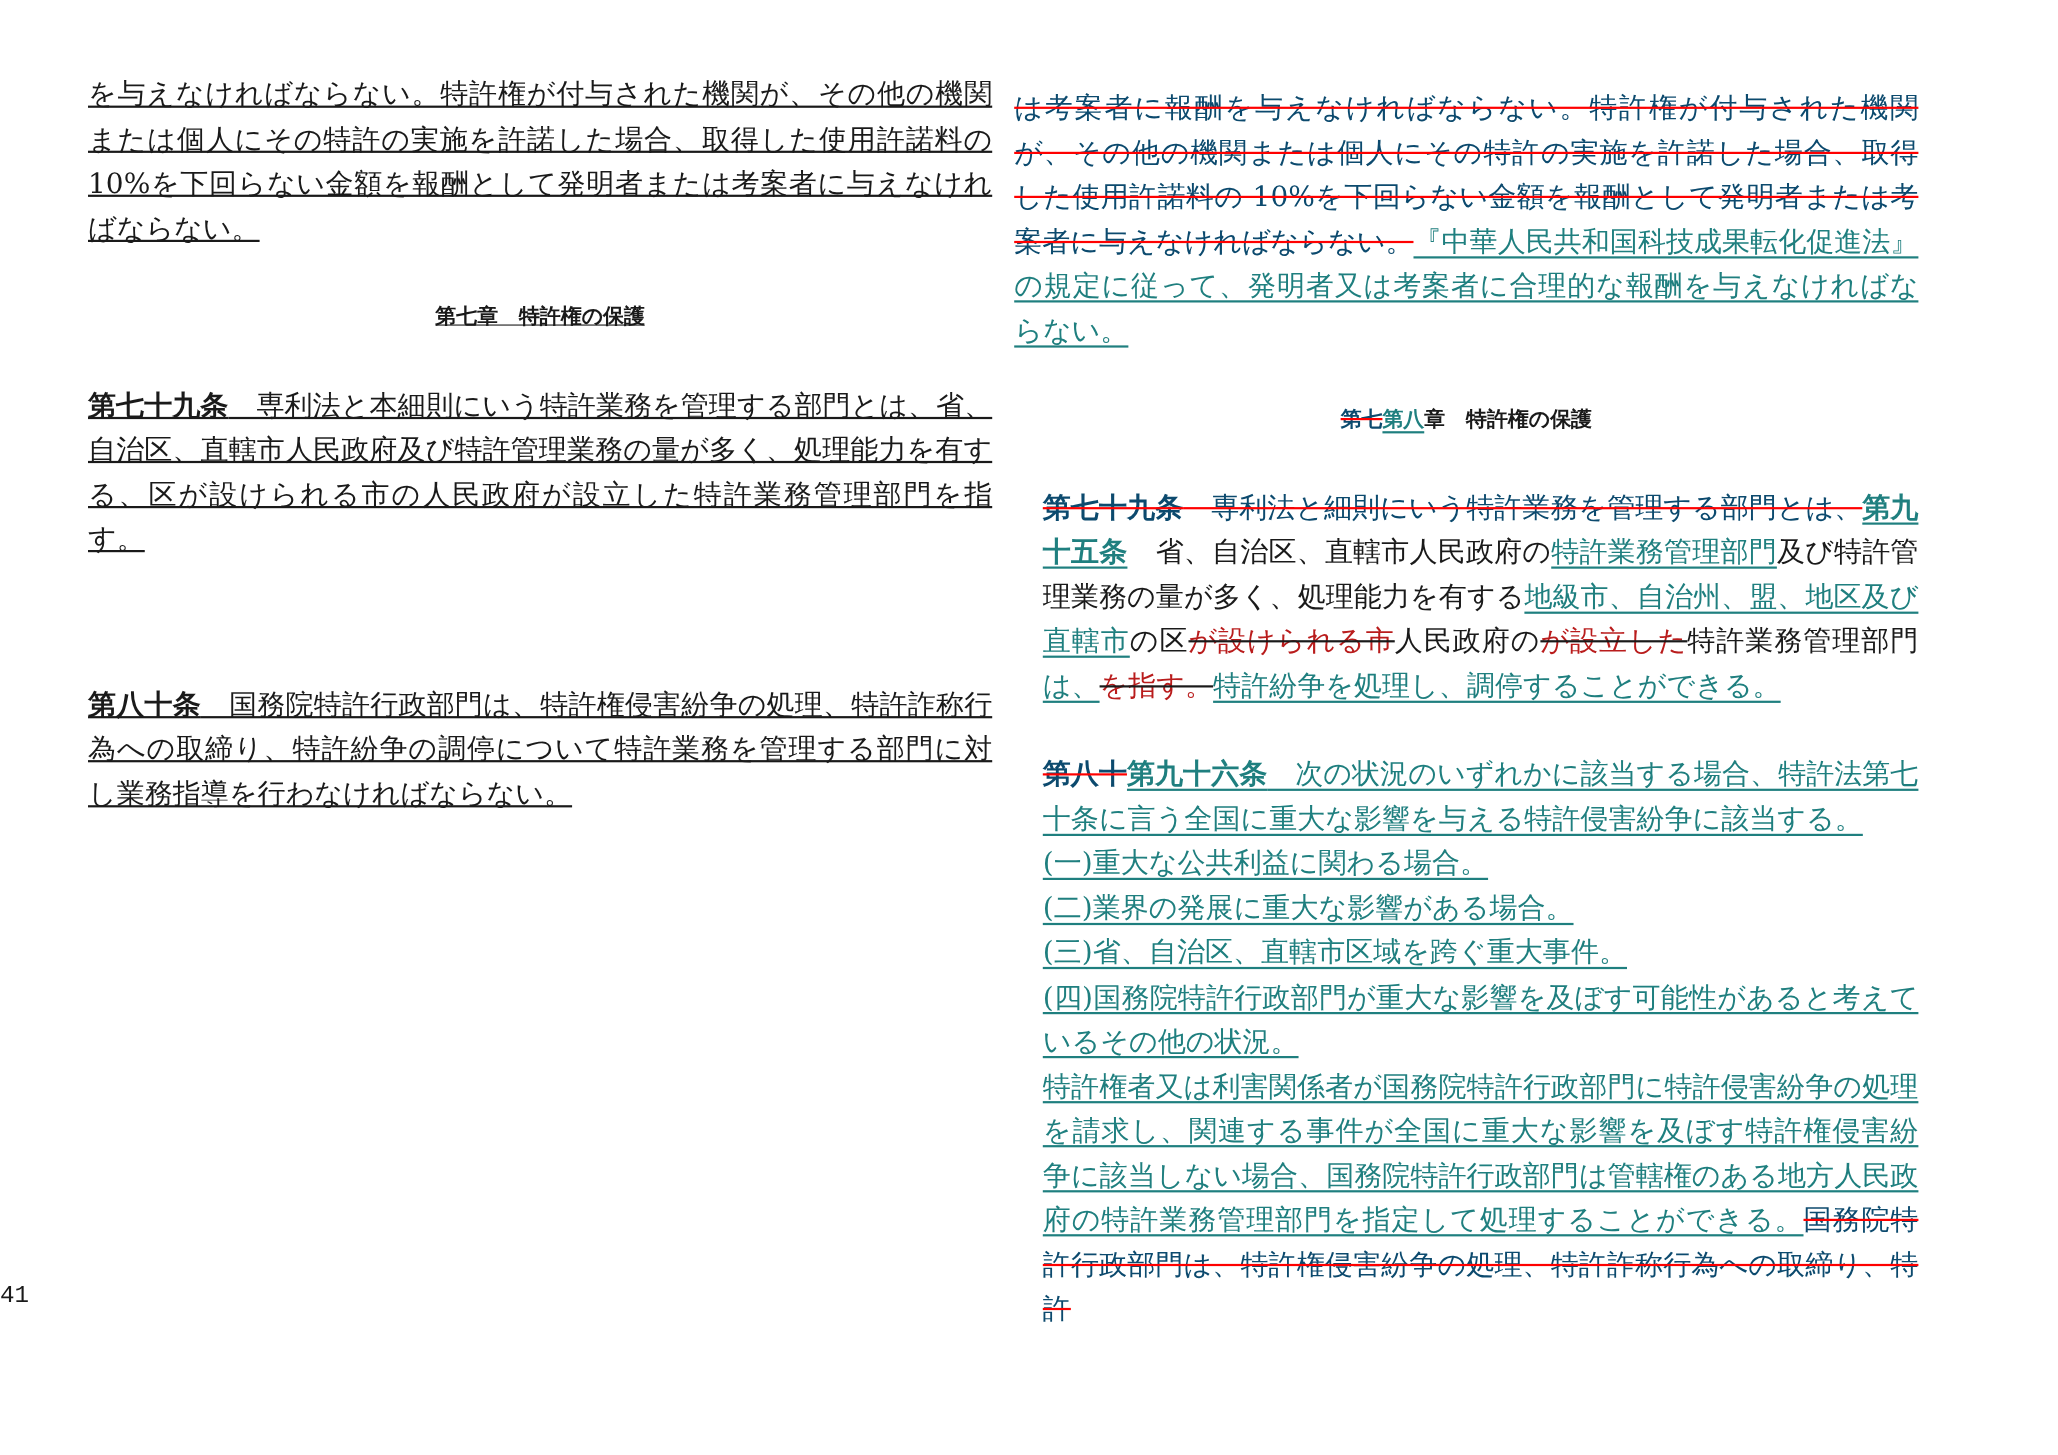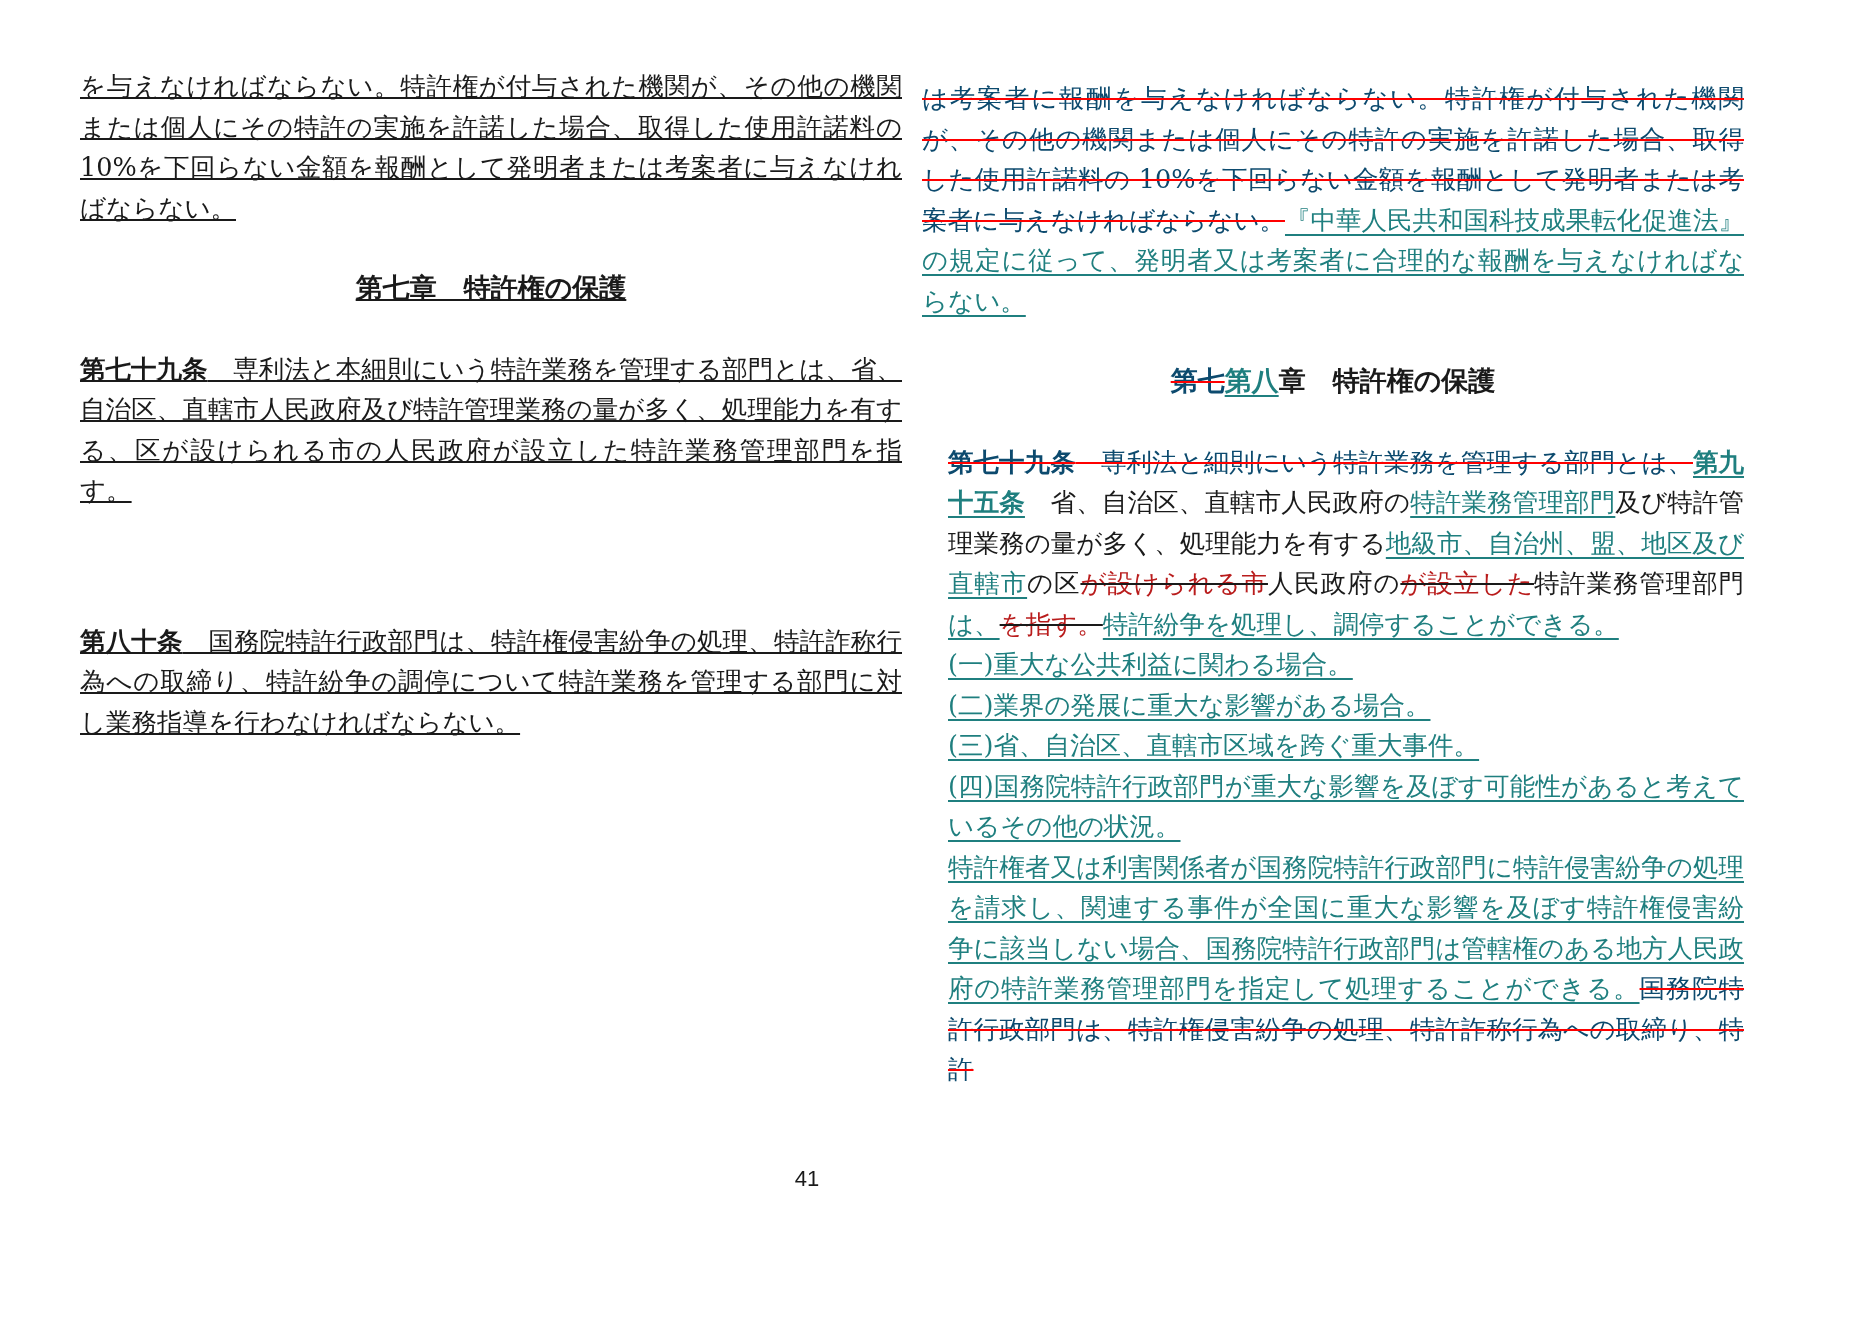--- a/index.html
+++ b/index.html
@@ -2,45 +2,46 @@
 <html><head>
 <meta charset="utf-8">
 <style>
   html, body { margin:0; padding:0; background:#ffffff; }
   body { width:1871px; height:1323px; position:relative; overflow:hidden;
          font-family: "DejaVu Serif", "Liberation Serif", serif; color:#1a1a1a; }
   .col { position:absolute; font-size:25.5px; line-height:40.5px; }
   .left { left:80px; top:66px; width:822px;text-decoration:underline; }
   .right { left:922px; top:78px; width:822px; }
   p { margin:0; text-align:justify; text-justify:inter-character; }
-  .heading { text-align:center; font-weight:bold; font-family:"DejaVu Sans","Liberation Sans",sans-serif; font-size:27px; }
+  .heading { text-align:center; font-weight:bold; font-family:"DejaVu Sans","Liberation Sans",sans-serif; font-size:19px; }
   .bold { font-weight:bold; font-family:"DejaVu Sans","Liberation Sans",sans-serif; }
   .del { color:#0c4a6e; text-decoration:line-through; text-decoration-color:#ff0000; text-decoration-thickness:2px; }
   .del-black { color:#b91c1c; text-decoration:line-through; text-decoration-color:#1a1a1a; text-decoration-thickness:2px; }
   .ins { color:#1f7f7f; text-decoration:underline; text-decoration-color:#1f7f7f; text-decoration-thickness:2px; text-underline-offset:5px; }
   .indent { padding-left:26px; }
-  .page-num { position:absolute; left:0; width:1614px; top:1166px; text-align:center; font-size:22px; font-family:Liberation Sans, sans-serif; }
+  .page-num { position:absolute; left:0; width:1614px; top:1166px; text-align:left; font-size:22px; font-family:Liberation Mono, monospace; }
 </style>
 </head>
 <body>
 
 <div class="col left">
   <p>を与えなければならない。特許権が付与された機関が、その他の機関または個人にその特許の実施を許諾した場合、取得した使用許諾料の10%を下回らない金額を報酬として発明者または考案者に与えなければならない。</p>
   <p class="heading" style="margin-top:40px;">第七章　特許権の保護</p>
   <p style="margin-top:40px;"><span class="bold">第七十九条</span><span>　専利法と本細則にいう特許業務を管理する部門とは、省、自治区、直轄市人民政府及び特許管理業務の量が多く、処理能力を有する、区が設けられる市の人民政府が設立した特許業務管理部門を指す。</span></p>
   <p style="margin-top:110px;"><span class="bold">第八十条</span><span>　国務院特許行政部門は、特許権侵害紛争の処理、特許詐称行為への取締り、特許紛争の調停について特許業務を管理する部門に対し業務指導を行わなければならない。</span></p>
 </div>
 
 <div class="col right">
   <p><span class="del">は考案者に報酬を与えなければならない。特許権が付与された機関が、その他の機関または個人にその特許の実施を許諾した場合、取得した使用許諾料の 10%を下回らない金額を報酬として発明者または考案者に与えなければならない。</span><span class="ins">『中華人民共和国科技成果転化促進法』の規定に従って、発明者又は考案者に合理的な報酬を与えなければならない。</span></p>
 
   <p class="heading" style="margin-top:40px;"><span class="del">第七</span><span class="ins">第八</span><span>章　特許権の保護</span></p>
 
   <p class="indent" style="margin-top:40px;"><span class="del bold">第七十九条</span><span class="del">　専利法と細則にいう特許業務を管理する部門とは、</span><span class="ins bold">第九十五条</span><span>　省、自治区、直轄市人民政府の</span><span class="ins">特許業務管理部門</span><span>及び特許管理業務の量が多く、処理能力を有する</span><span class="ins">地級市、自治州、盟、地区及び直轄市</span><span>の区</span><span class="del-black">が設けられる市</span><span>人民政府の</span><span class="del-black">が設立した</span><span>特許業務管理部門</span><span class="ins">は、</span><span class="del-black">を指す。</span><span class="ins">特許紛争を処理し、調停することができる。</span></p>
 
+  <p class="indent" style="margin-top:40px;"><span class="del bold">第八十</span><span class="ins bold">第九十六条</span><span class="ins">　次の状況のいずれかに該当する場合、特許法第七十条に言う全国に重大な影響を与える特許侵害紛争に該当する。</span></p>
   <p class="indent"><span class="ins">(一)重大な公共利益に関わる場合。</span></p>
   <p class="indent"><span class="ins">(二)業界の発展に重大な影響がある場合。</span></p>
   <p class="indent"><span class="ins">(三)省、自治区、直轄市区域を跨ぐ重大事件。</span></p>
   <p class="indent"><span class="ins">(四)国務院特許行政部門が重大な影響を及ぼす可能性があると考えているその他の状況。</span></p>
   <p class="indent"><span class="ins">特許権者又は利害関係者が国務院特許行政部門に特許侵害紛争の処理を請求し、関連する事件が全国に重大な影響を及ぼす特許権侵害紛争に該当しない場合、国務院特許行政部門は管轄権のある地方人民政府の特許業務管理部門を指定して処理することができる。</span><span class="del">国務院特許行政部門は、特許権侵害紛争の処理、特許詐称行為への取締り、特許</span></p>
 </div>
 
 <div class="page-num">41</div>
 
 </body></html>

